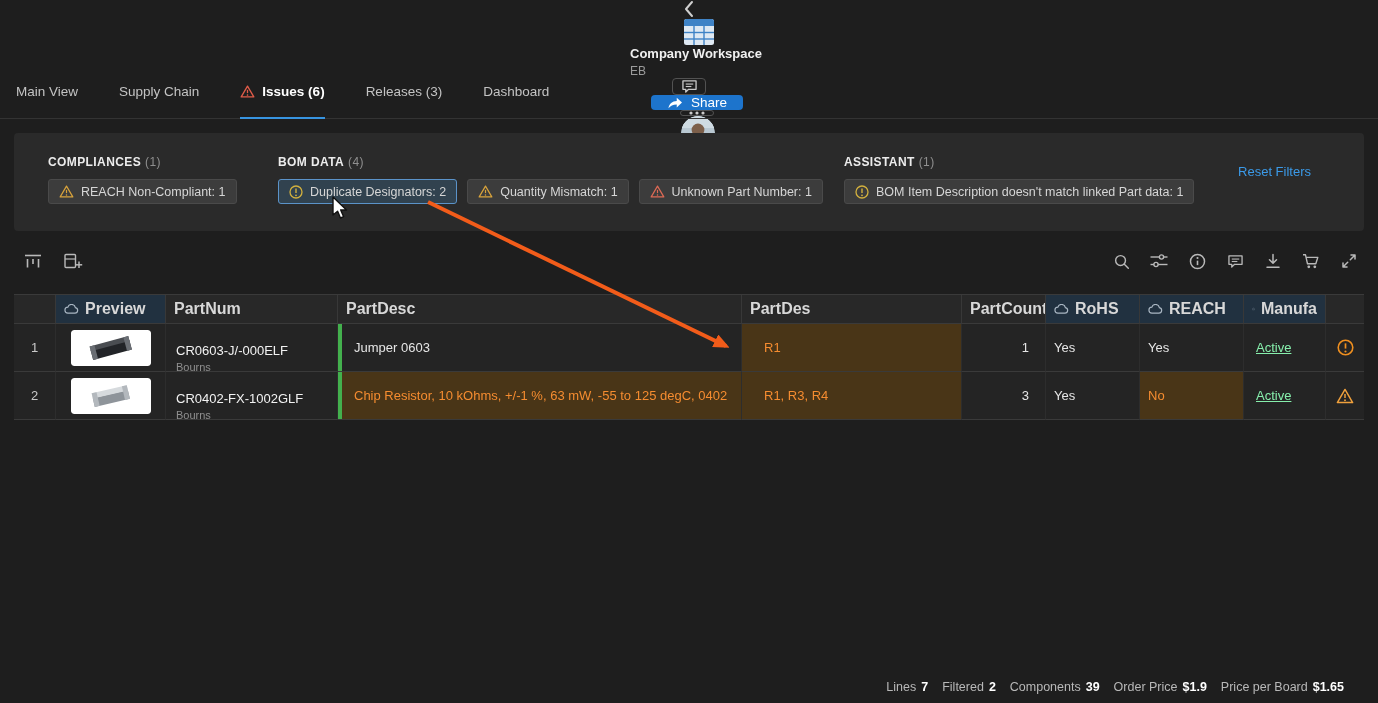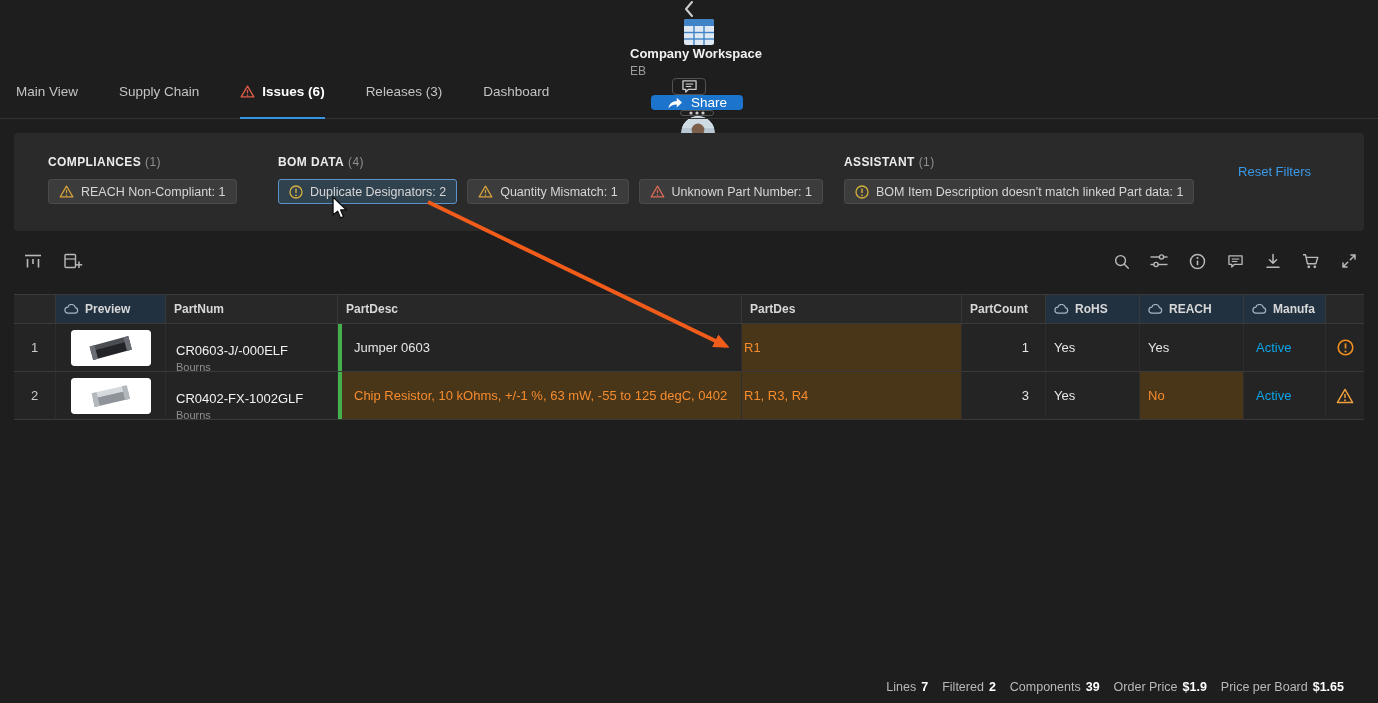--- a/index.html
+++ b/index.html
@@ -39,35 +39,35 @@
   
   .toolbar { position:absolute; top:246px; left:14px; width:1350px; height:30px; display:flex; align-items:center; }
   .tool-left { display:flex; gap:18px; margin-left:8px; }
   .tool-right { margin-left:auto; display:flex; gap:16px; margin-right:4px; align-items:center; }
   .tool-icon { width:22px; height:22px; display:flex; align-items:center; justify-content:center; cursor:pointer; }
 
   
   .grid { position:absolute; left:14px; top:294px; width:1350px; }
   .trow { display:grid; grid-template-columns:42px 110px 172px 404px 220px 84px 94px 104px 82px 38px; }
   .thead { height:30px; background:#282828; border-top:1px solid #3a3a3a; }
-  .th { display:flex; align-items:center; gap:6px; padding:0 8px; font-size:12px; font-weight:700; color:#d8d8d8; border-right:1px solid #383838; border-bottom:1px solid #3a3a3a; overflow:hidden; white-space:nowrap; }
+  .th { display:flex; align-items:center; gap:6px; padding:0 8px; font-size:16px; font-weight:700; color:#d8d8d8; border-right:1px solid #383838; border-bottom:1px solid #3a3a3a; overflow:hidden; white-space:nowrap; }
   .th.cloud-col { background:#213140; }
   .tbody-row { height:48px; background:#242424; }
   .td { position:relative; display:flex; align-items:center; padding:0 8px; font-size:13px; color:#e6e6e6; border-right:1px solid #2d2d2d; border-bottom:1px solid #3a3a3a; overflow:hidden; white-space:nowrap; }
   .td.num { justify-content:center; color:#c9c9c9; }
   .td.preview { justify-content:center; }
   .preview-img { width:80px; height:36px; border-radius:3px; }
   .td.partnum { flex-direction:column; align-items:flex-start; justify-content:center; padding-left:10px; }
   .pn-name { font-size:13px; color:#f2f2f2;margin-top:21px; }
   .pn-mfr { font-size:11px; color:#8f8f8f; margin-top:3px; }
   .td.partdesc { padding-left:16px; }
-  .td.partdes { padding-left:2px;text-align:center; }
+  .td.partdes { padding-left:22px;text-align:center; }
   .td.count { justify-content:flex-end; padding-right:16px; }
   .td.warn-cell { background:#493517; color:#f58c30; }
-  .td.lifecycle { color:#0ea5e9; padding-left:12px; }
+  .td.lifecycle { color:#86efac; padding-left:12px;text-decoration:underline; }
   .td.status { justify-content:center; border-right:none; }
   .green-flag { position:absolute; left:0; top:0; bottom:0; width:4px; background:#43b04d; }
 
   
   .statusbar { position:absolute; right:34px; bottom:9px; display:flex; gap:14px; align-items:center; font-size:12.5px; color:#b8b8b8; }
   .stat b { color:#ffffff; margin-left:5px; font-weight:700; }
 
   
   .annotation { position:absolute; left:0; top:0; z-index:60; pointer-events:none; }
   .cursor-overlay { position:absolute; left:329px; top:196px; z-index:70; pointer-events:none; }

